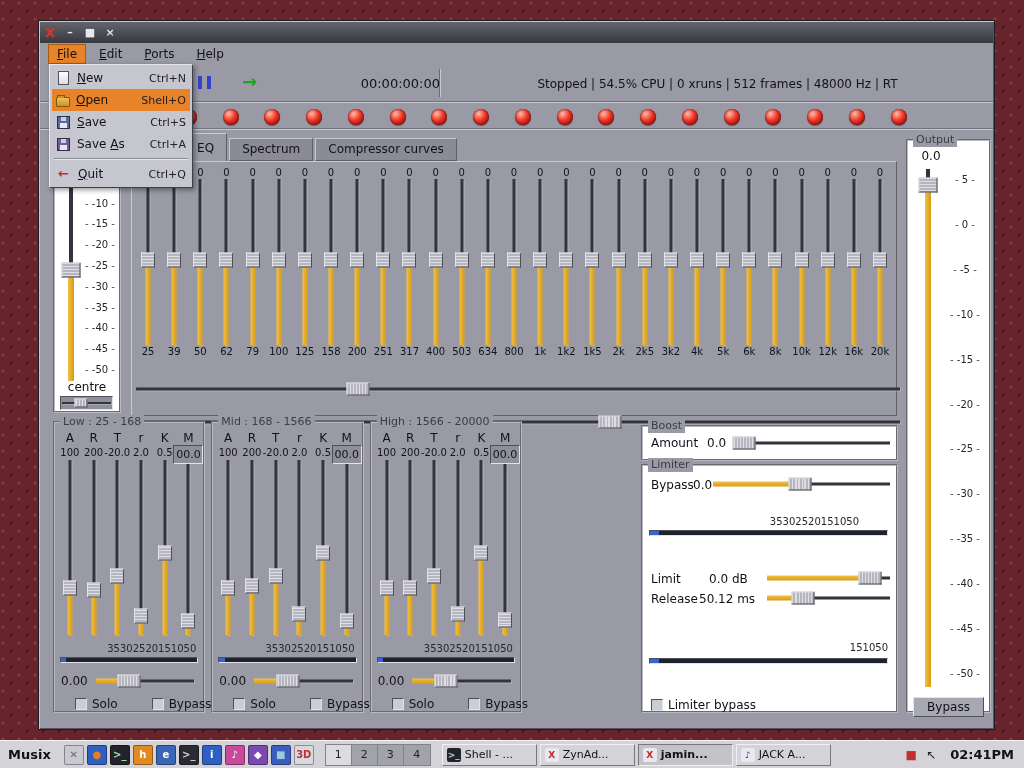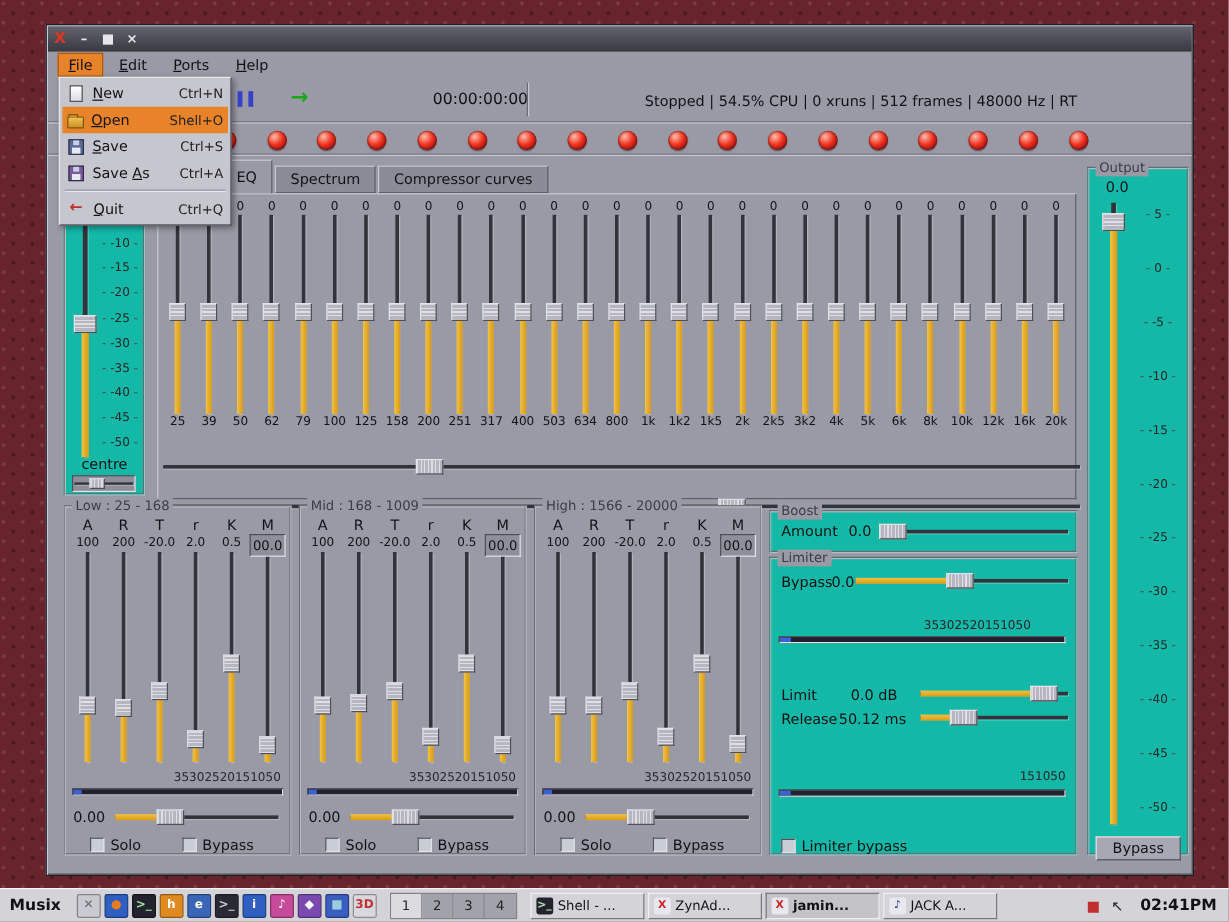--- a/index.html
+++ b/index.html
@@ -66,36 +66,36 @@
 .big .vfill{width:6px;}
 .hslider{position:relative;height:15px;}
 .htrough{position:absolute;left:0;right:0;top:50%;height:3px;transform:translateY(-50%);background:#33333c;box-shadow:1px 1px 0 rgba(255,255,255,.25);}
 .hfill{position:absolute;left:0;top:50%;height:5px;transform:translateY(-50%);background:linear-gradient(#f2c243,#d89a14);}
 .hhandle{position:absolute;top:50%;transform:translate(-50%,-50%);width:23px;height:13px;
  background:#b6b6c0;background-image:repeating-linear-gradient(90deg,rgba(255,255,255,.55) 0 1px,transparent 1px 3px);
  border:1px solid;border-color:#e2e2ea #4f4f58 #4f4f58 #e2e2ea;}
 .check-row{display:inline-flex;align-items:center;gap:5px;font-size:12px;white-space:nowrap;}
 .checkbox{width:12px;height:12px;background:#c9cdd5;border:1px solid;border-color:#4f4f58 #e2e2ea #e2e2ea #4f4f58;display:inline-block;flex:none;}
 
-.frame{border:2px groove #b9b9c3;position:absolute;background:#14b8a6;text-decoration:underline;}
+.frame{border:2px groove #b9b9c3;position:absolute;background:#ffffff;text-decoration:underline;}
 .frame-title{position:absolute;top:-8px;left:5px;background:#9a9aa6;padding:0 3px;font-size:11px;color:#3c3c46;line-height:14px;z-index:1;white-space:nowrap;}
 .input-frame{left:14px;top:118px;width:68px;height:274px;}
 .input-frame .vslider{position:absolute;left:5px;top:8px;width:22px;height:232px;}
 .vscale{display:flex;flex-direction:column;justify-content:space-between;font-size:10px;color:#26262c;}
 .vscale div{text-align:center;line-height:10px;}
 .vscale div::before{content:"- ";color:#4a4a52;}
 .vscale div::after{content:" -";color:#4a4a52;}
 .input-frame .vscale{position:absolute;left:28px;top:16px;width:34px;height:218px;}
 .centre-label{position:absolute;left:0;right:0;top:239px;text-align:center;font-size:12px;}
 .mini-box{position:absolute;left:5px;top:255px;width:53px;height:14px;border:1px solid;border-color:#4f4f58 #e2e2ea #e2e2ea #4f4f58;background:#8f8f9b;}
 .mini-box .hslider{position:absolute;left:1px;right:1px;top:0;height:11px;}
 .mini-box .hhandle{width:13px;height:9px;}
 .mini-box .htrough{height:2px;}
 
-.comp-row{position:absolute;left:14px;top:400px;width:582px;height:292px;display:flex;gap:6px;}
+.comp-row{position:absolute;left:14px;top:400px;width:469px;height:292px;display:flex;gap:6px;}
 .comp{flex:1;position:relative;border:2px groove #b9b9c3;background:#9a9aa6;}
 .comp-cols{position:absolute;left:3px;top:8px;right:3px;height:204px;display:flex;}
 .comp-col{flex:1;display:flex;flex-direction:column;align-items:center;min-width:0;}
 .cc-name{height:14px;font-size:12px;line-height:14px;}
 .cc-value{height:15px;font-size:10px;line-height:15px;white-space:nowrap;}
 .cc-display{width:30px;height:19px;background:#8f8f9b;border:1px solid;border-color:#4f4f58 #e2e2ea #e2e2ea #4f4f58;font-size:11px;text-align:center;line-height:17px;}
 .comp-col .vslider{width:100%;flex:1;}
 .hscale{display:flex;justify-content:flex-end;font-size:10px;color:#26262c;}
 .comp-scale{position:absolute;left:7px;right:7px;top:220px;}
 .meter{height:6px;background:#1e222e;border:1px solid;border-color:#4f4f58 #e2e2ea #e2e2ea #4f4f58;position:relative;overflow:hidden;}
@@ -615,21 +615,21 @@
               <span class="checkbox"></span>
               <span>Solo</span>
             </label>
             <label class="check-row">
               <span class="checkbox"></span>
               <span>Bypass</span>
             </label>
           </div>
         </section>
         <section class="comp">
-          <div class="frame-title">Mid : 168 - 1009</div>
+          <div class="frame-title">Mid : 168 - 1566</div>
           <div class="comp-cols">
             <div class="comp-col">
               <div class="cc-name">A</div>
               <div class="cc-value">100</div>
               <div class="vslider">
                 <div class="vtrough"></div>
                 <div class="vfill" style="top: 73%;"></div>
                 <div class="vhandle" style="top: 73%;"></div>
               </div>
             </div>

